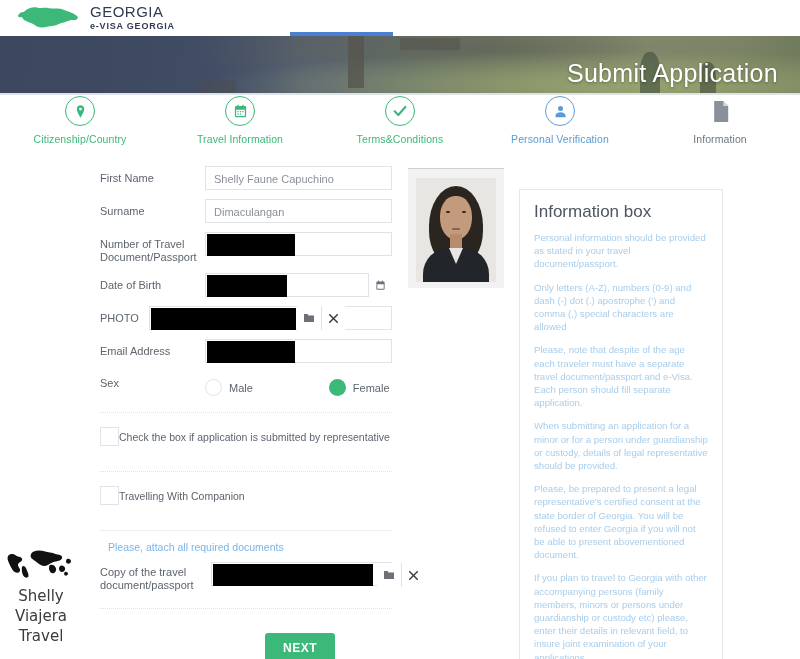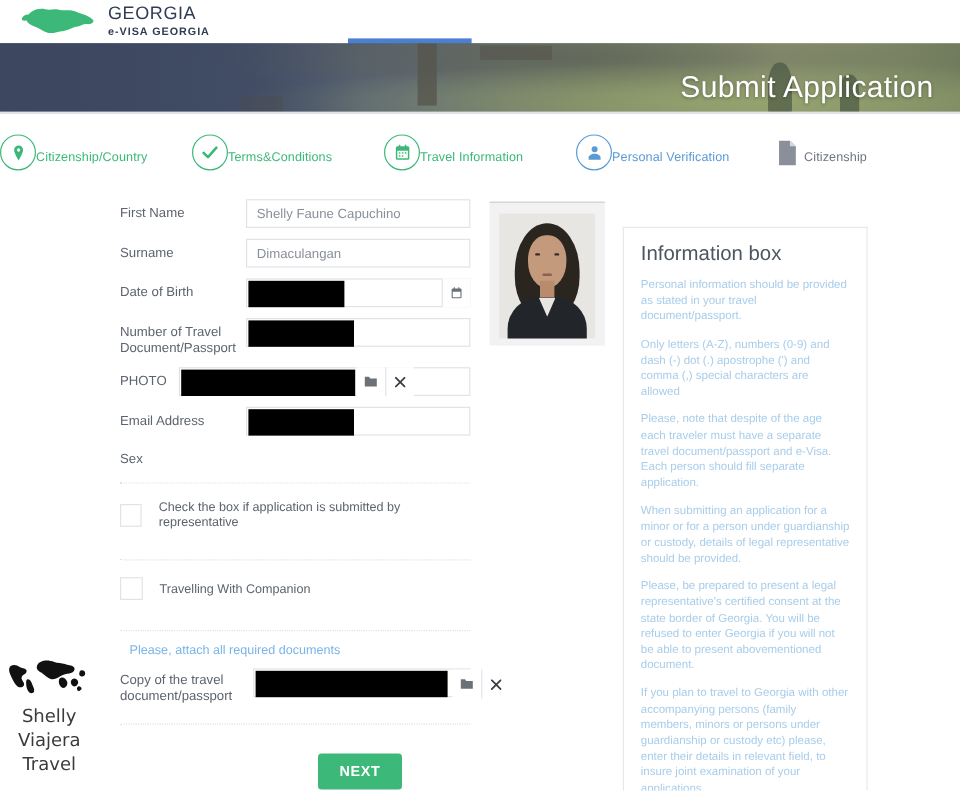--- a/index.html
+++ b/index.html
@@ -35,21 +35,21 @@
   }
   .hero-tower { position:absolute; background:#55544b; opacity:.75; }
   .hero-tree { position:absolute; background:#3f4d3c; opacity:.6; border-radius:45% 45% 8% 8%; }
   .hero-left-fade { position:absolute; left:0; top:0; width:300px; height:100%; background:linear-gradient(90deg,#3d4860 0%, rgba(61,72,96,.55) 70%, rgba(61,72,96,0) 100%); }
   .hero-title { position:absolute; right:22px; bottom:6px; color:#fff; font-size:25px; font-weight:300; letter-spacing:.3px;
                 text-shadow:0 1px 3px rgba(0,0,0,.35); }
   .hero-rule { position:absolute; left:0; top:93px; width:800px; height:2px; background:#dfe3e8; }
 
   
   .stepper { position:absolute; left:0; top:96px; width:800px; height:62px; display:flex; }
-  .step { flex:1; display:flex; flex-direction:row; align-items:center; cursor:pointer; }
+  .step { flex:1; display:flex; flex-direction:column; align-items:center; cursor:pointer; }
   .step-ico { width:30px; height:30px; border-radius:50%; border:1.5px solid #3cb878; display:flex; align-items:center; justify-content:center; color:#3cb878; }
   .step-ico.blue { border-color:#5b9bd5; color:#5b9bd5; }
   .step-ico.plain { border:none; }
   .step-lbl { margin-top:7px; font-size:10.5px; color:#3cb878; letter-spacing:.1px; }
   .step-lbl.blue { color:#5b9bd5; }
   .step-lbl.gray { color:#6f7680; }
 
   
   .form { position:absolute; left:100px; top:166px; width:292px; }
   .row { display:flex; align-items:flex-start; margin-bottom:9px; }
@@ -60,21 +60,21 @@
   .redact { position:absolute; left:1px; top:1px; height:22px; background:#000; }
   .addon { position:absolute; top:0; height:24px; width:24px; display:flex; align-items:center; justify-content:center;
            border-left:1px solid #e0e3e7; background:#fff; cursor:pointer; }
   .sexrow { display:flex; align-items:center; margin-top:4px; margin-bottom:4px; }
   .radio { width:17px; height:17px; border-radius:50%; border:1px solid #dfe3e7; background:#fff; display:inline-block; }
   .radio.sel { border:none; background:#3cb878; }
   .radio-lbl { font-size:11px; color:#5d646e; margin-left:7px; }
   .divider { border-top:1px dotted #dfe2e6; margin:12px 0 0 0; width:292px; }
   .checkrow { display:flex; align-items:center; padding:14px 0 13px 0; }
   .cbox { width:19px; height:19px; border:1px solid #e0e3e7; background:#fff; }
-  .cbox-lbl { font-size:10.5px; color:#5d646e; margin-left:14px; }
+  .cbox-lbl { font-size:10.5px; color:#5d646e; margin-left:0; }
   .attach-hdr { font-size:10.5px; color:#7ab5e8; margin:6px 0 9px 8px; }
   .attach-row { display:flex; align-items:flex-start; }
   .attach-lbl { width:133px; font-size:11px; color:#5d646e; line-height:13px; padding-top:4px; }
   .attach-field { position:relative; width:215px; height:24px; border:1px solid #e0e3e7; background:#fff; }
   .nextbtn { margin:24px 0 0 165px; width:70px; height:30px; background:#3cb878; color:#fff; font-size:12px; font-weight:bold;
              letter-spacing:.5px; border:none; border-radius:3px; cursor:pointer; }
 
   
   .photo-card { position:absolute; left:408px; top:168px; width:96px; height:120px; background:#f2f2f2;
                 border-top:1px solid #cfcfcf; }
@@ -150,96 +150,96 @@
       <div class="step-ico">
         <svg width="15" height="15" viewBox="0 0 24 24" fill="#3cb878">
           <path d="M12 2C8.7 2 6 4.7 6 8c0 4.5 6 14 6 14s6-9.5 6-14c0-3.3-2.7-6-6-6zm0 8.2A2.2 2.2 0 1 1 12 5.8a2.2 2.2 0 0 1 0 4.4z"></path>
         </svg>
       </div>
       <div class="step-lbl">Citizenship/Country</div>
     </div>
 
     <div class="step">
       <div class="step-ico">
+        <svg width="15" height="15" viewBox="0 0 24 24" fill="#3cb878">
+          <path d="M7 1v2H5a2 2 0 0 0-2 2v14a2 2 0 0 0 2 2h14a2 2 0 0 0 2-2V5a2 2 0 0 0-2-2h-2V1h-2v2H9V1H7zm12 8v10H5V9h14zM7 11v2h2v-2H7zm4 0v2h2v-2h-2zm4 0v2h2v-2h-2zM7 15v2h2v-2H7zm4 0v2h2v-2h-2z"></path>
+        </svg>
+      </div>
+      <div class="step-lbl">Travel Information</div>
+    </div>
+
+    <div class="step">
+      <div class="step-ico">
         <svg width="16" height="16" viewBox="0 0 24 24" fill="none" stroke="#3cb878" stroke-width="3.2" stroke-linecap="round" stroke-linejoin="round">
           <polyline points="4,12.5 9.5,18 20,6"></polyline>
         </svg>
       </div>
       <div class="step-lbl">Terms&amp;Conditions</div>
-    </div>
-
-    <div class="step">
-      <div class="step-ico">
-        <svg width="15" height="15" viewBox="0 0 24 24" fill="#3cb878">
-          <path d="M7 1v2H5a2 2 0 0 0-2 2v14a2 2 0 0 0 2 2h14a2 2 0 0 0 2-2V5a2 2 0 0 0-2-2h-2V1h-2v2H9V1H7zm12 8v10H5V9h14zM7 11v2h2v-2H7zm4 0v2h2v-2h-2zm4 0v2h2v-2h-2zM7 15v2h2v-2H7zm4 0v2h2v-2h-2z"></path>
-        </svg>
-      </div>
-      <div class="step-lbl">Travel Information</div>
     </div>
 
     <div class="step">
       <div class="step-ico blue">
         <svg width="15" height="15" viewBox="0 0 24 24" fill="#5b9bd5">
           <circle cx="12" cy="7" r="4"></circle>
           <path d="M12 13c-4.4 0-8 2.3-8 5.2V21h16v-2.8c0-2.9-3.6-5.2-8-5.2z"></path>
         </svg>
       </div>
       <div class="step-lbl blue">Personal Verification</div>
     </div>
 
     <div class="step">
       <div class="step-ico plain">
         <svg width="17" height="21" viewBox="0 0 24 30" fill="#8a9099">
           <path d="M3 0h13l7 7v23H3z"></path>
           <path fill="#d6d9dd" d="M16 0l7 7h-7z"></path>
         </svg>
       </div>
-      <div class="step-lbl gray">Citizenship</div>
+      <div class="step-lbl gray">Information</div>
     </div>
   </div>
 
   <div class="form">
 
     
     <div class="row">
       <div class="lbl">First Name</div>
       <div class="fieldwrap">
         <div class="field">Shelly Faune Capuchino</div>
       </div>
     </div>
 
     
     <div class="row">
       <div class="lbl">Surname</div>
       <div class="fieldwrap">
         <div class="field">Dimaculangan</div>
+      </div>
+    </div>
+
+    
+    <div class="row">
+      <div class="lbl">Number of Travel Document/Passport</div>
+      <div class="fieldwrap">
+        <div class="field">
+          <span class="redact" style="width:88px;"></span>
+        </div>
       </div>
     </div>
 
     
     <div class="row">
       <div class="lbl">Date of Birth</div>
       <div class="fieldwrap">
         <div class="field">
           <span class="redact" style="width:80px;"></span>
         </div>
         <div class="addon" style="left:163px;">
           <svg width="11" height="11" viewBox="0 0 24 24" fill="#6b7177">
             <path d="M7 1v2H5a2 2 0 0 0-2 2v14a2 2 0 0 0 2 2h14a2 2 0 0 0 2-2V5a2 2 0 0 0-2-2h-2V1h-2v2H9V1H7zm12 8v10H5V9h14z"></path>
           </svg>
-        </div>
-      </div>
-    </div>
-
-    
-    <div class="row">
-      <div class="lbl">Number of Travel Document/Passport</div>
-      <div class="fieldwrap">
-        <div class="field">
-          <span class="redact" style="width:88px;"></span>
         </div>
       </div>
     </div>
 
     
     <div class="row">
       <div class="lbl">PHOTO</div>
       <div class="fieldwrap">
         <div class="field" style="width:243px;">
           <span class="redact" style="width:145px;"></span>
@@ -264,20 +264,28 @@
       <div class="fieldwrap">
         <div class="field">
           <span class="redact" style="width:88px;"></span>
         </div>
       </div>
     </div>
 
     
     <div class="row" style="margin-top:12px;">
       <div class="lbl" style="padding-top:2px;">Sex</div>
+      <div class="fieldwrap">
+        <div class="sexrow">
+          <span class="radio"></span>
+          <span class="radio-lbl">Male</span>
+          <span class="radio sel" style="margin-left:76px;"></span>
+          <span class="radio-lbl">Female</span>
+        </div>
+      </div>
     </div>
 
     <div class="divider"></div>
 
     <div class="checkrow">
       <span class="cbox"></span>
       <span class="cbox-lbl">Check the box if application is submitted by representative</span>
     </div>
 
     <div class="divider"></div>

